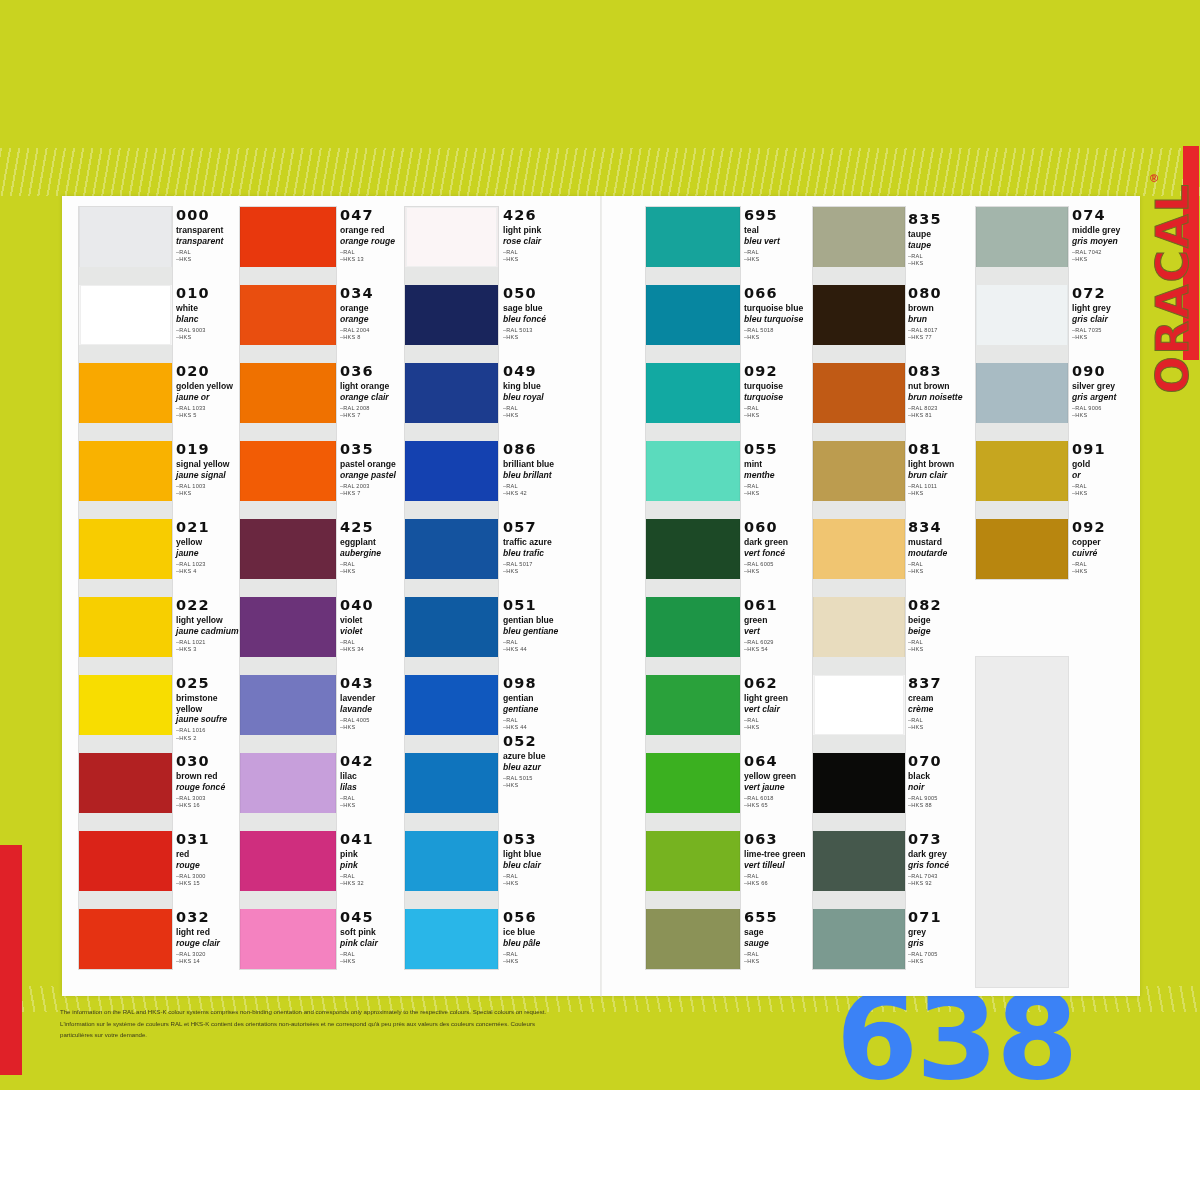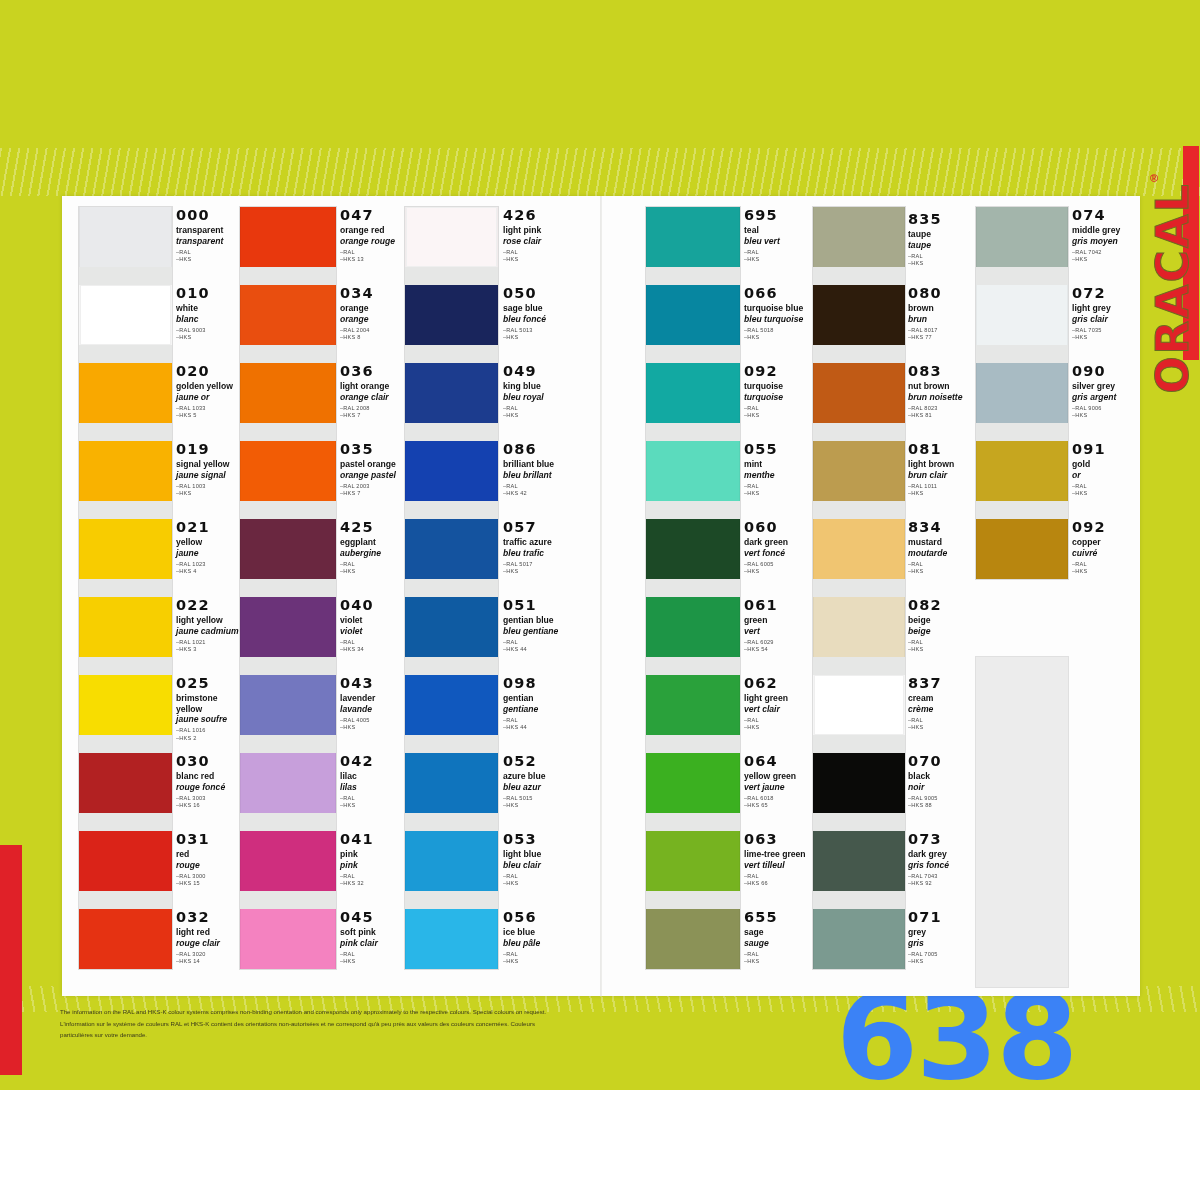--- a/index.html
+++ b/index.html
@@ -203,21 +203,21 @@
         </div>
         <div class="lbl" style="top: 470px;">
           <div class="code">025</div>
           <div class="en">brimstone yellow</div>
           <div class="fr">jaune soufre</div>
           <div class="ref">–RAL 1016</div>
           <div class="ref" style="margin-top:0">–HKS 2</div>
         </div>
         <div class="lbl" style="top: 548px;">
           <div class="code">030</div>
-          <div class="en">blanc red</div>
+          <div class="en">brown red</div>
           <div class="fr">rouge foncé</div>
           <div class="ref">–RAL 3003</div>
           <div class="ref" style="margin-top:0">–HKS 16</div>
         </div>
         <div class="lbl" style="top: 626px;">
           <div class="code">031</div>
           <div class="en">red</div>
           <div class="fr">rouge</div>
           <div class="ref">–RAL 3000</div>
           <div class="ref" style="margin-top:0">–HKS 15</div>
@@ -369,21 +369,21 @@
           <div class="ref">–RAL</div>
           <div class="ref" style="margin-top:0">–HKS 44</div>
         </div>
         <div class="lbl" style="top: 470px;">
           <div class="code">098</div>
           <div class="en">gentian</div>
           <div class="fr">gentiane</div>
           <div class="ref">–RAL</div>
           <div class="ref" style="margin-top:0">–HKS 44</div>
         </div>
-        <div class="lbl" style="top: 548px;">
+        <div class="lbl" style="top: 528px;">
           <div class="code">052</div>
           <div class="en">azure blue</div>
           <div class="fr">bleu azur</div>
           <div class="ref">–RAL 5015</div>
           <div class="ref" style="margin-top:0">–HKS</div>
         </div>
         <div class="lbl" style="top: 626px;">
           <div class="code">053</div>
           <div class="en">light blue</div>
           <div class="fr">bleu clair</div>

